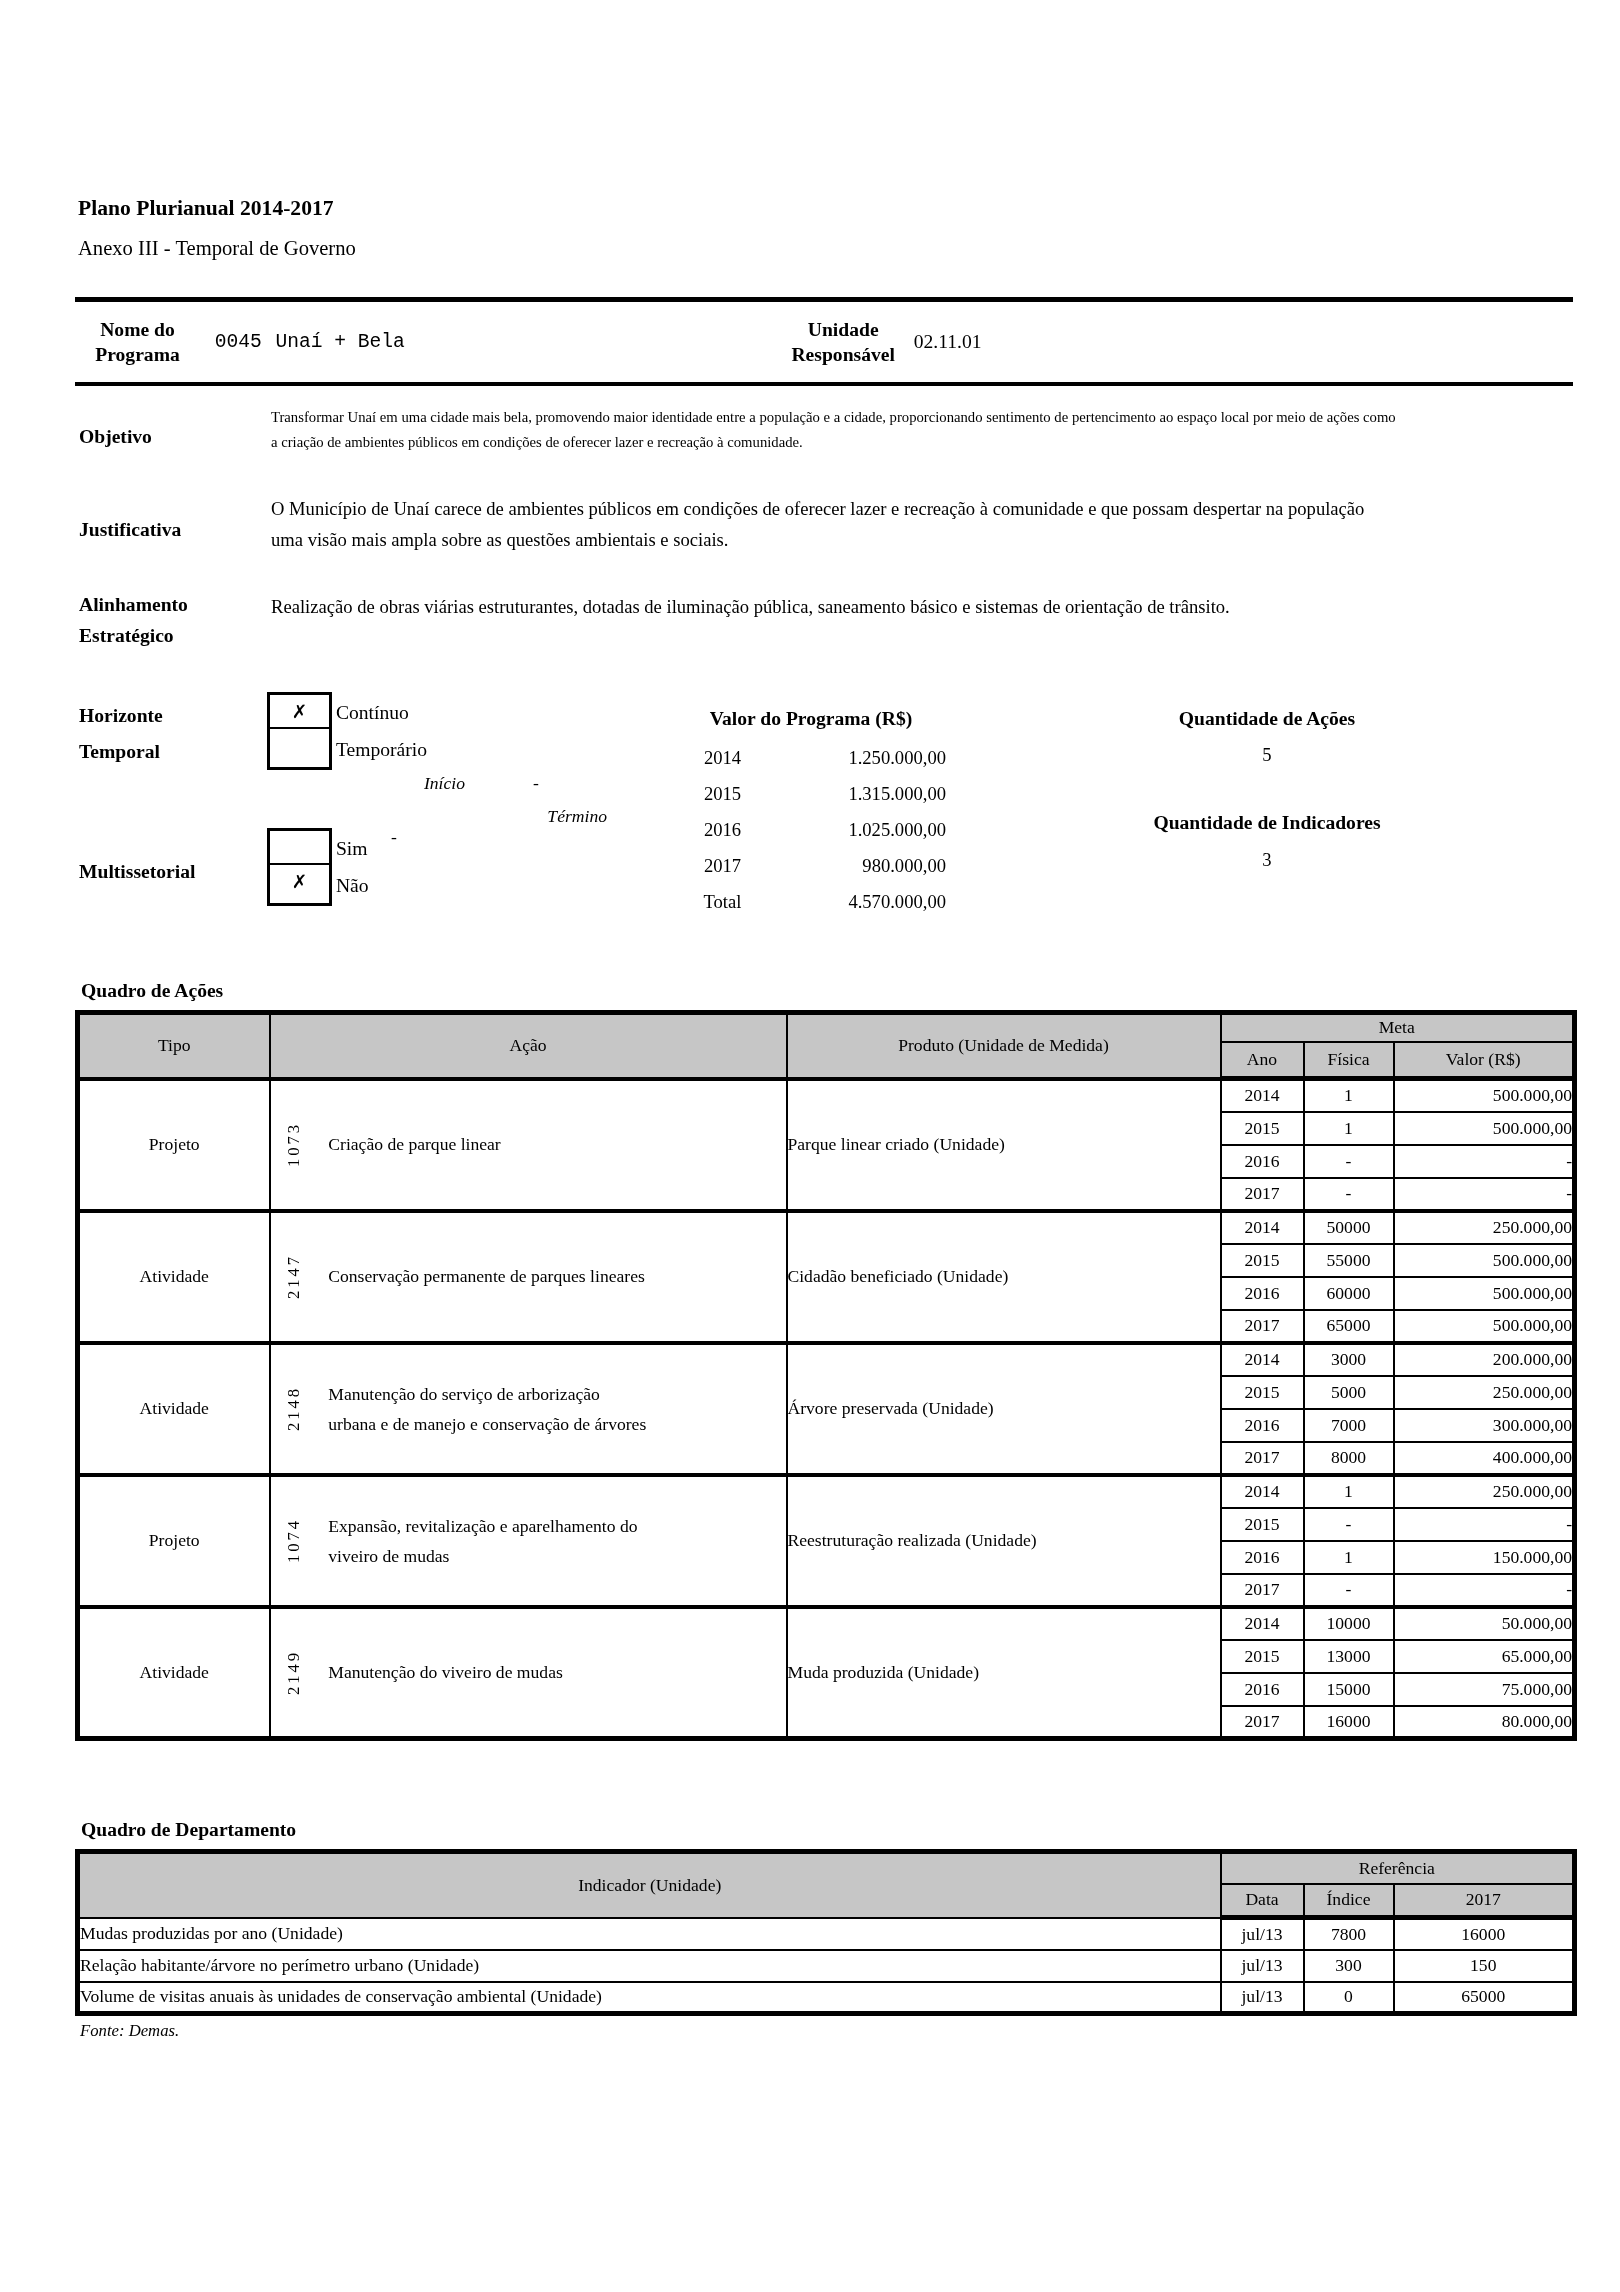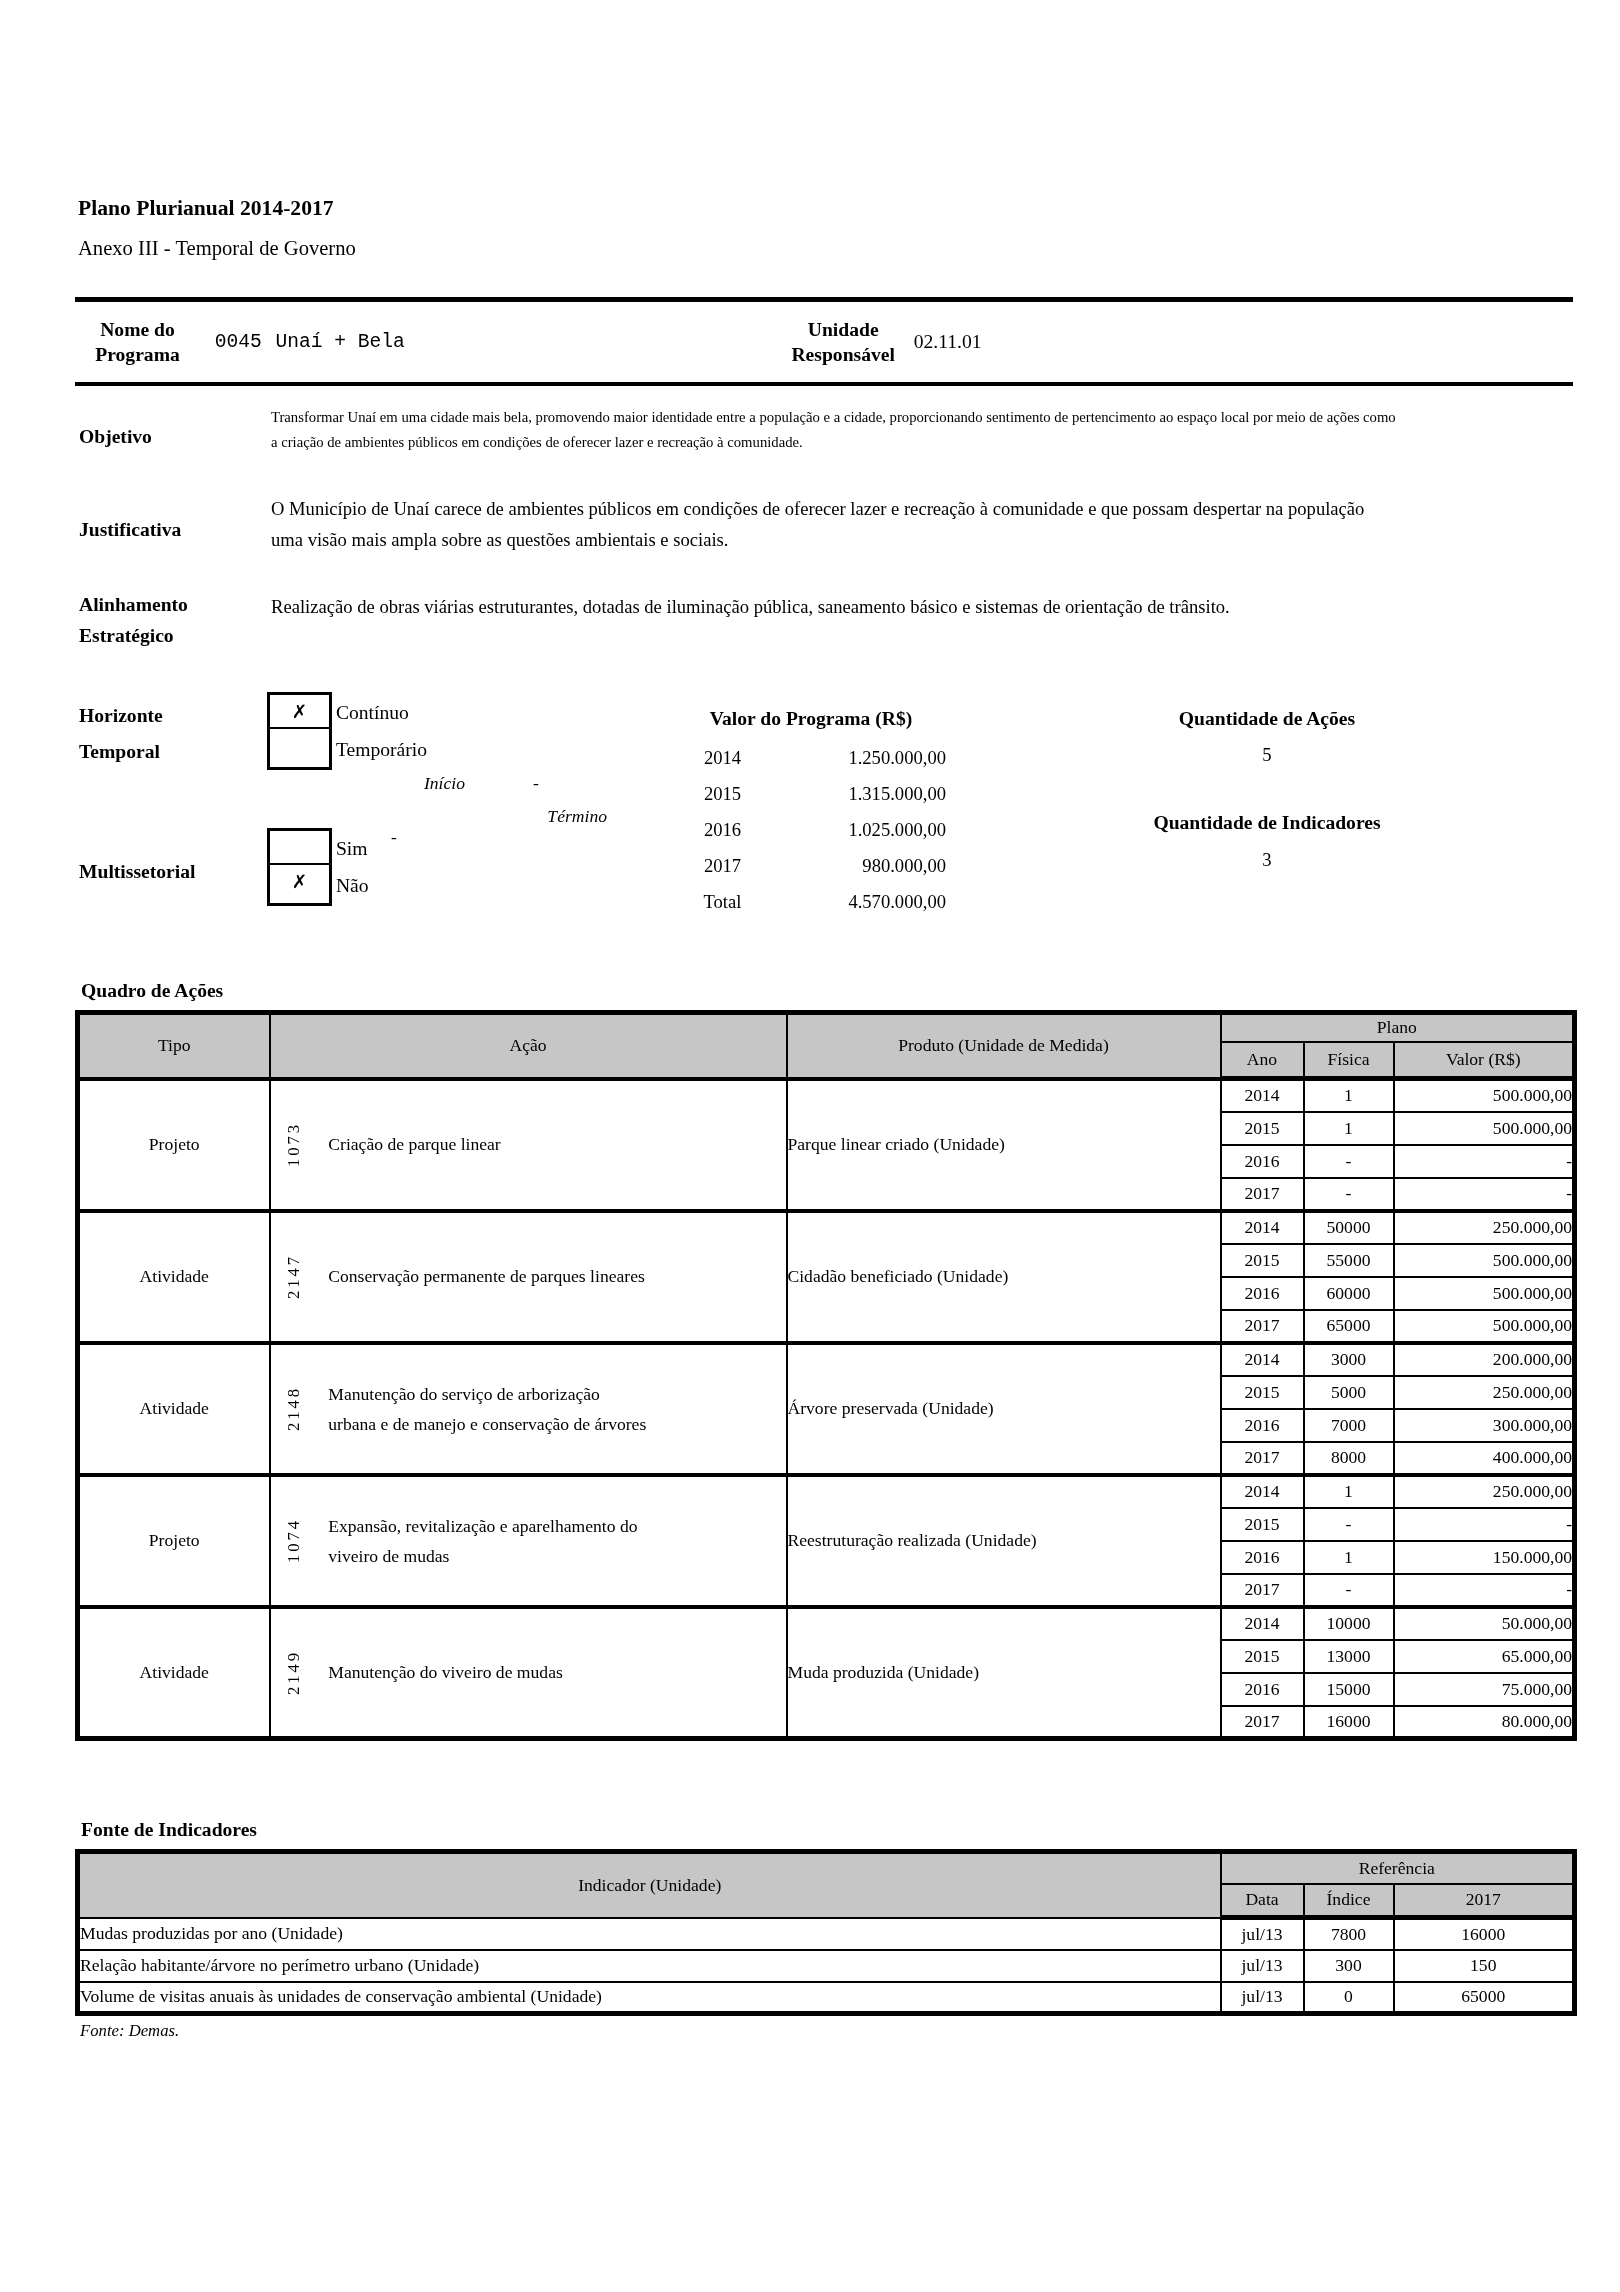--- a/index.html
+++ b/index.html
@@ -183,21 +183,21 @@
         <col style="width:434px">
       <col style="width:83px">
         <col style="width:90px">
         <col style="width:181px">
     </colgroup>
     <tbody>
         <tr class="h1">
       <th rowspan="2" class="span-head">Tipo</th>
       <th rowspan="2" class="span-head">Ação</th>
       <th rowspan="2" class="span-head">Produto (Unidade de Medida)</th>
-      <th colspan="3">Plano</th>
+      <th colspan="3">Meta</th>
     </tr>
     <tr class="h2 subhead">
       <th>Ano</th>
       <th>Física</th>
       <th>Valor (R$)</th>
     </tr>
 
     <tr class="datarow bt">
       <td class="c" rowspan="4">Projeto</td>
       <td class="acao" rowspan="4">
@@ -338,21 +338,21 @@
           <td class="r">75.000,00</td>
         </tr>
     <tr class="datarow">
           <td class="c">2017</td>
           <td class="c">16000</td>
           <td class="r">80.000,00</td>
         </tr>
   </tbody>
     </table>
 
-  <div class="abs tbl-title" style="top:1819px;">Fonte de Indicadores</div>
+  <div class="abs tbl-title" style="top:1819px;">Quadro de Departamento</div>
 
   <table class="grid indic" style="top:1849px;">
     <colgroup>
       <col style="width:1143px">
         <col style="width:83px">
         <col style="width:90px">
         <col style="width:181px">
     </colgroup>
     <tbody>
         <tr class="h1">

